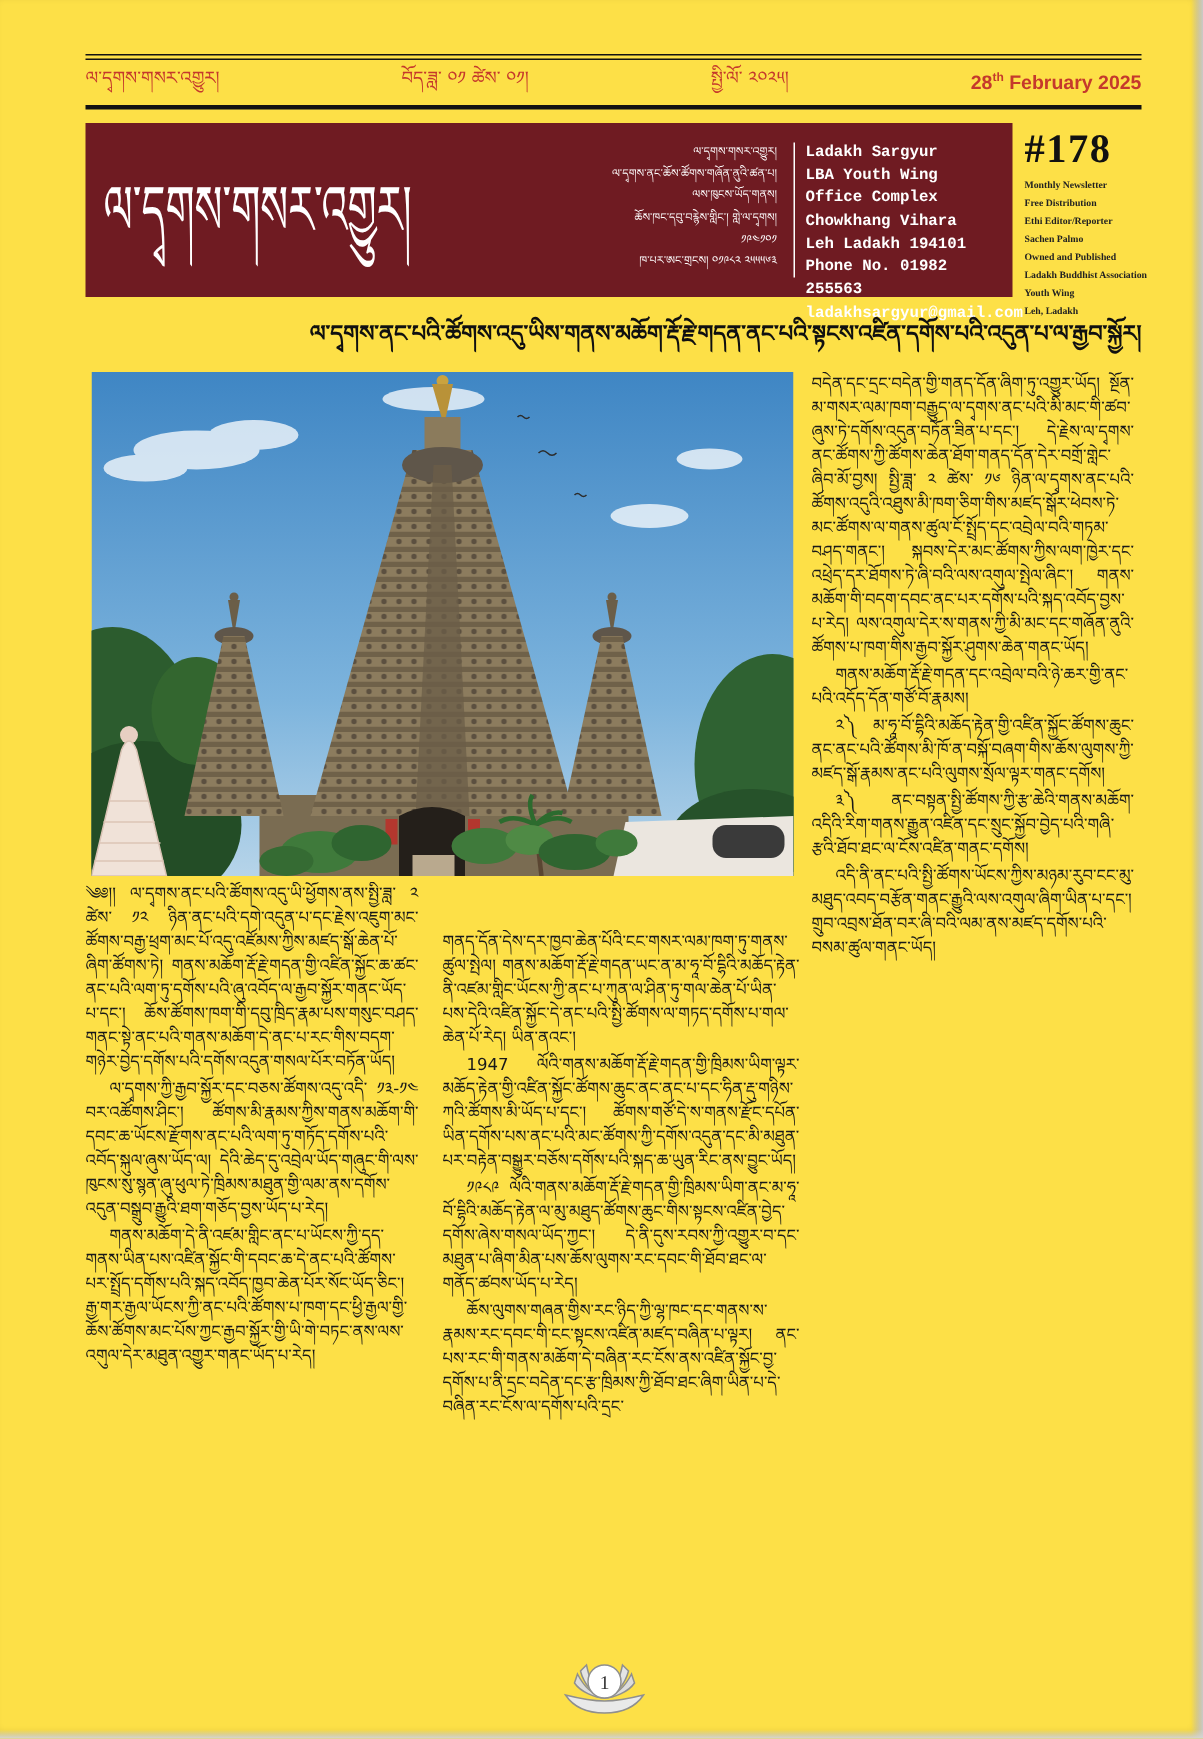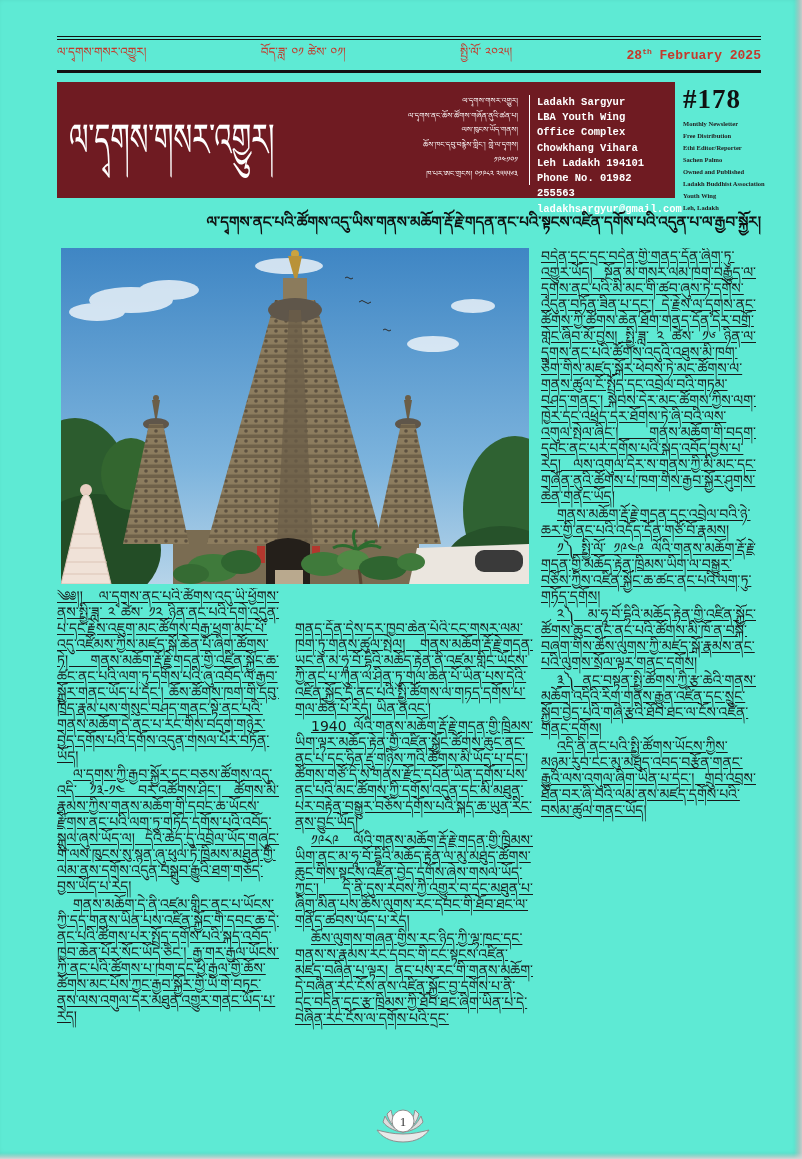--- a/index.html
+++ b/index.html
@@ -1,30 +1,30 @@
 <!DOCTYPE html>
 <html><head>
 <meta charset="utf-8">
 <style>
   html,body{margin:0;padding:0;background:#e9e9e9;}
-  .page{position:relative;width:802px;height:1159px;background:#5eead4;margin:0 auto;
+  .page{position:relative;width:802px;height:1159px;background:#fde047;margin:0 auto;
         font-family:"Liberation Serif", serif;overflow:hidden;
         box-shadow:inset -4px -3px 6px rgba(0,0,0,.18);}
   .edge-right{position:absolute;top:0;right:0;width:8px;height:100%;
         background:linear-gradient(to left,#c9c9c9,rgba(255,255,255,0));}
   .edge-bottom{position:absolute;bottom:0;left:0;width:100%;height:6px;
         background:linear-gradient(to top,#d6d6d6,rgba(255,255,255,0));}
 
   
   .dateline{position:absolute;left:57px;top:36px;width:704px;height:30px;
         border-top:4px double #121212;border-bottom:3px solid #121212;
         display:flex;align-items:center;justify-content:space-between;
         color:#c5392c;}
   .dateline .tib{font-size:12px;font-family:"DejaVu Sans",sans-serif;}
-  .dateline .eng{font-size:13px;font-weight:bold;font-family:Liberation Mono, monospace;}
+  .dateline .eng{font-size:13px;font-weight:bold;font-family:Liberation Sans, sans-serif;}
   .dateline sup{font-size:8px;}
 
   
   .masthead{position:absolute;left:57px;top:82px;width:745px;height:116px;display:flex;}
   .mast-box{width:618px;height:116px;background:#6f1b22;display:flex;color:#fff;flex:none;}
   .mast-title{flex:1;display:flex;align-items:center;overflow:hidden;padding-left:12px;}
   .mast-title span{display:inline-block;white-space:nowrap;font-size:46px;line-height:1;
         font-family:"DejaVu Sans",sans-serif;transform:scaleX(.60);transform-origin:left center;}
   .mast-tib{width:178px;flex:none;text-align:right;font-size:7.5px;line-height:1.95;
         padding:12px 6px 0 0;font-family:"DejaVu Sans",sans-serif;}
@@ -36,22 +36,22 @@
   .issue-lines{margin-top:3px;font-size:6.5px;font-weight:bold;line-height:1.85;color:#222;}
 
   
   .headline{position:absolute;left:57px;top:205px;width:704px;text-align:right;
         font-size:15px;font-weight:bold;color:#101010;font-family:"DejaVu Sans",sans-serif;}
 
   
   .photo{position:absolute;left:61px;top:248px;width:468px;height:336px;}
 
   
-  .col{position:absolute;font-size:14px;line-height:16px;text-align:justify;
-        color:#191919;overflow:hidden;font-family:"DejaVu Sans",sans-serif;text-decoration:underline;}
+  .col{position:absolute;font-size:11px;line-height:16px;text-align:justify;
+        color:#191919;overflow:hidden;font-family:"DejaVu Sans",sans-serif;}
   .col p{margin:0 0 2px 0;text-indent:16px;}
   .col p.first{text-indent:0;}
   #col1{left:57px;top:588px;width:222px;height:514px;}
   #col2{left:295px;top:588px;width:238px;height:514px;margin-top:32px;}
   #col3{left:541px;top:248px;width:215px;height:832px;}
 
   
   .lotus{position:absolute;left:375px;top:1102px;width:56px;height:46px;}
 </style>
 </head>
@@ -205,28 +205,27 @@
     </g>
   </svg>
 
   <div class="col" id="col1">
       <p class="first">༄༅།། ལ་དྭགས་ནང་པའི་ཚོགས་འདུ་ཡི་ཕྱོགས་ནས་སྤྱི་ཟླ་ ༢ ཚེས་ ༡༢ ཉིན་ནང་པའི་དགེ་འདུན་པ་དང་རྗེས་འཇུག་མང་ཚོགས་བརྒྱ་ཕྲག་མང་པོ་འདུ་འཛོམས་ཀྱིས་མཛད་སྒོ་ཆེན་པོ་ཞིག་ཚོགས་ཏེ། གནས་མཆོག་རྡོ་རྗེ་གདན་གྱི་འཛིན་སྐྱོང་ཆ་ཚང་ནང་པའི་ལག་ཏུ་དགོས་པའི་ཞུ་འབོད་ལ་རྒྱབ་སྐྱོར་གནང་ཡོད་པ་དང་། ཆོས་ཚོགས་ཁག་གི་དབུ་ཁྲིད་རྣམ་པས་གསུང་བཤད་གནང་སྟེ་ནང་པའི་གནས་མཆོག་དེ་ནང་པ་རང་གིས་བདག་གཉེར་བྱེད་དགོས་པའི་དགོས་འདུན་གསལ་པོར་བཏོན་ཡོད།</p>
       <p>ལ་དྭགས་ཀྱི་རྒྱབ་སྐྱོར་དང་བཅས་ཚོགས་འདུ་འདི་ ༡༣-༡༤ བར་འཚོགས་ཤིང་། ཚོགས་མི་རྣམས་ཀྱིས་གནས་མཆོག་གི་དབང་ཆ་ཡོངས་རྫོགས་ནང་པའི་ལག་ཏུ་གཏོད་དགོས་པའི་འབོད་སྐུལ་ཞུས་ཡོད་ལ། དེའི་ཆེད་དུ་འབྲེལ་ཡོད་གཞུང་གི་ལས་ཁུངས་སུ་སྙན་ཞུ་ཕུལ་ཏེ་ཁྲིམས་མཐུན་གྱི་ལམ་ནས་དགོས་འདུན་བསྒྲུབ་རྒྱུའི་ཐག་གཅོད་བྱས་ཡོད་པ་རེད།</p>
       <p>གནས་མཆོག་དེ་ནི་འཛམ་གླིང་ནང་པ་ཡོངས་ཀྱི་དད་གནས་ཡིན་པས་འཛིན་སྐྱོང་གི་དབང་ཆ་དེ་ནང་པའི་ཚོགས་པར་སྤྲོད་དགོས་པའི་སྐད་འབོད་ཁྱབ་ཆེན་པོར་སོང་ཡོད་ཅིང་། རྒྱ་གར་རྒྱལ་ཡོངས་ཀྱི་ནང་པའི་ཚོགས་པ་ཁག་དང་ཕྱི་རྒྱལ་གྱི་ཆོས་ཚོགས་མང་པོས་ཀྱང་རྒྱབ་སྐྱོར་གྱི་ཡི་གེ་བཏང་ནས་ལས་འགུལ་དེར་མཐུན་འགྱུར་གནང་ཡོད་པ་རེད།</p>
     </div>
   <div class="col" id="col2">
       <p class="first">གནད་དོན་དེས་དར་ཁྱབ་ཆེན་པོའི་ངང་གསར་ལམ་ཁག་ཏུ་གནས་ཚུལ་སྤེལ། གནས་མཆོག་རྡོ་རྗེ་གདན་ཡང་ན་མ་ཧཱ་བོ་དྷིའི་མཆོད་རྟེན་ནི་འཛམ་གླིང་ཡོངས་ཀྱི་ནང་པ་ཀུན་ལ་ཤིན་ཏུ་གལ་ཆེན་པོ་ཡིན་པས་དེའི་འཛིན་སྐྱོང་དེ་ནང་པའི་སྤྱི་ཚོགས་ལ་གཏད་དགོས་པ་གལ་ཆེན་པོ་རེད། ཡིན་ནའང་།</p>
-      <p>1940 ལོའི་གནས་མཆོག་རྡོ་རྗེ་གདན་གྱི་ཁྲིམས་ཡིག་ལྟར་མཆོད་རྟེན་གྱི་འཛིན་སྐྱོང་ཚོགས་ཆུང་ནང་ནང་པ་དང་ཧིན་རྡུ་གཉིས་ཀའི་ཚོགས་མི་ཡོད་པ་དང་། ཚོགས་གཙོ་དེ་ས་གནས་རྫོང་དཔོན་ཡིན་དགོས་པས་ནང་པའི་མང་ཚོགས་ཀྱི་དགོས་འདུན་དང་མི་མཐུན་པར་བརྟེན་བསྒྱུར་བཅོས་དགོས་པའི་སྐད་ཆ་ཡུན་རིང་ནས་བྱུང་ཡོད།</p>
+      <p>1947 ལོའི་གནས་མཆོག་རྡོ་རྗེ་གདན་གྱི་ཁྲིམས་ཡིག་ལྟར་མཆོད་རྟེན་གྱི་འཛིན་སྐྱོང་ཚོགས་ཆུང་ནང་ནང་པ་དང་ཧིན་རྡུ་གཉིས་ཀའི་ཚོགས་མི་ཡོད་པ་དང་། ཚོགས་གཙོ་དེ་ས་གནས་རྫོང་དཔོན་ཡིན་དགོས་པས་ནང་པའི་མང་ཚོགས་ཀྱི་དགོས་འདུན་དང་མི་མཐུན་པར་བརྟེན་བསྒྱུར་བཅོས་དགོས་པའི་སྐད་ཆ་ཡུན་རིང་ནས་བྱུང་ཡོད།</p>
       <p>༡༩༨༩ ལོའི་གནས་མཆོག་རྡོ་རྗེ་གདན་གྱི་ཁྲིམས་ཡིག་ནང་མ་ཧཱ་བོ་དྷིའི་མཆོད་རྟེན་ལ་མུ་མཐུད་ཚོགས་ཆུང་གིས་སྟངས་འཛིན་བྱེད་དགོས་ཞེས་གསལ་ཡོད་ཀྱང་། དེ་ནི་དུས་རབས་ཀྱི་འགྱུར་བ་དང་མཐུན་པ་ཞིག་མིན་པས་ཆོས་ལུགས་རང་དབང་གི་ཐོབ་ཐང་ལ་གནོད་ཚབས་ཡོད་པ་རེད།</p>
       <p>ཆོས་ལུགས་གཞན་གྱིས་རང་ཉིད་ཀྱི་ལྷ་ཁང་དང་གནས་ས་རྣམས་རང་དབང་གི་ངང་སྟངས་འཛིན་མཛད་བཞིན་པ་ལྟར། ནང་པས་རང་གི་གནས་མཆོག་དེ་བཞིན་རང་ངོས་ནས་འཛིན་སྐྱོང་བྱ་དགོས་པ་ནི་དྲང་བདེན་དང་རྩ་ཁྲིམས་ཀྱི་ཐོབ་ཐང་ཞིག་ཡིན་པ་དེ་བཞིན་རང་ངོས་ལ་དགོས་པའི་དྲང་</p>
     </div>
   <div class="col" id="col3">
       <p class="first">བདེན་དང་དྲང་བདེན་གྱི་གནད་དོན་ཞིག་ཏུ་འགྱུར་ཡོད། སྔོན་མ་གསར་ལམ་ཁག་བརྒྱུད་ལ་དྭགས་ནང་པའི་མི་མང་གི་ཚབ་ཞུས་ཏེ་དགོས་འདུན་བཏོན་ཟིན་པ་དང་། དེ་རྗེས་ལ་དྭགས་ནང་ཚོགས་ཀྱི་ཚོགས་ཆེན་ཐོག་གནད་དོན་དེར་བགྲོ་གླེང་ཞིབ་མོ་བྱས། སྤྱི་ཟླ་ ༢ ཚེས་ ༡༦ ཉིན་ལ་དྭགས་ནང་པའི་ཚོགས་འདུའི་འཐུས་མི་ཁག་ཅིག་གིས་མཛད་སྒོར་ཕེབས་ཏེ་མང་ཚོགས་ལ་གནས་ཚུལ་ངོ་སྤྲོད་དང་འབྲེལ་བའི་གཏམ་བཤད་གནང་། སྐབས་དེར་མང་ཚོགས་ཀྱིས་ལག་ཁྱེར་དང་འཕྲེད་དར་ཐོགས་ཏེ་ཞི་བའི་ལས་འགུལ་སྤེལ་ཞིང་། གནས་མཆོག་གི་བདག་དབང་ནང་པར་དགོས་པའི་སྐད་འབོད་བྱས་པ་རེད། ལས་འགུལ་དེར་ས་གནས་ཀྱི་མི་མང་དང་གཞོན་ནུའི་ཚོགས་པ་ཁག་གིས་རྒྱབ་སྐྱོར་ཤུགས་ཆེན་གནང་ཡོད།</p>
       <p>གནས་མཆོག་རྡོ་རྗེ་གདན་དང་འབྲེལ་བའི་ཉེ་ཆར་གྱི་ནང་པའི་འདོད་དོན་གཙོ་བོ་རྣམས།</p>
-      <p>༡༽ སྤྱི་ལོ་ ༡༩༤༩ ལོའི་གནས་མཆོག་རྡོ་རྗེ་གདན་གྱི་མཆོད་རྟེན་ཁྲིམས་ཡིག་ལ་བསྒྱུར་བཅོས་ཀྱིས་འཛིན་སྐྱོང་ཆ་ཚང་ནང་པའི་ལག་ཏུ་གཏོད་དགོས།</p>
       <p>༢༽ མ་ཧཱ་བོ་དྷིའི་མཆོད་རྟེན་གྱི་འཛིན་སྐྱོང་ཚོགས་ཆུང་ནང་ནང་པའི་ཚོགས་མི་ཁོ་ན་བསྐོ་བཞག་གིས་ཆོས་ལུགས་ཀྱི་མཛད་སྒོ་རྣམས་ནང་པའི་ལུགས་སྲོལ་ལྟར་གནང་དགོས།</p>
       <p>༣༽ ནང་བསྟན་སྤྱི་ཚོགས་ཀྱི་རྩ་ཆེའི་གནས་མཆོག་འདིའི་རིག་གནས་རྒྱུན་འཛིན་དང་སྲུང་སྐྱོབ་བྱེད་པའི་གཞི་རྩའི་ཐོབ་ཐང་ལ་ངོས་འཛིན་གནང་དགོས།</p>
       <p>འདི་ནི་ནང་པའི་སྤྱི་ཚོགས་ཡོངས་ཀྱིས་མཉམ་རུབ་ངང་མུ་མཐུད་འབད་བརྩོན་གནང་རྒྱུའི་ལས་འགུལ་ཞིག་ཡིན་པ་དང་། གྲུབ་འབྲས་ཐོན་བར་ཞི་བའི་ལམ་ནས་མཛད་དགོས་པའི་བསམ་ཚུལ་གནང་ཡོད།</p>
     </div>
 
   <svg class="lotus" viewBox="0 0 56 46">
     <g stroke="#8f8f8f" stroke-width="1" fill="#e9e9e9">
       <path d="M28 40 C14 40 6 34 2 28 C10 30 18 32 28 32 C38 32 46 30 54 28 C50 34 42 40 28 40 Z"></path>
       <path d="M10 14 C14 22 20 28 28 30 C22 30 12 26 8 20 Z" fill="#dcdcdc"></path>
       <path d="M46 14 C42 22 36 28 28 30 C34 30 44 26 48 20 Z" fill="#dcdcdc"></path>

